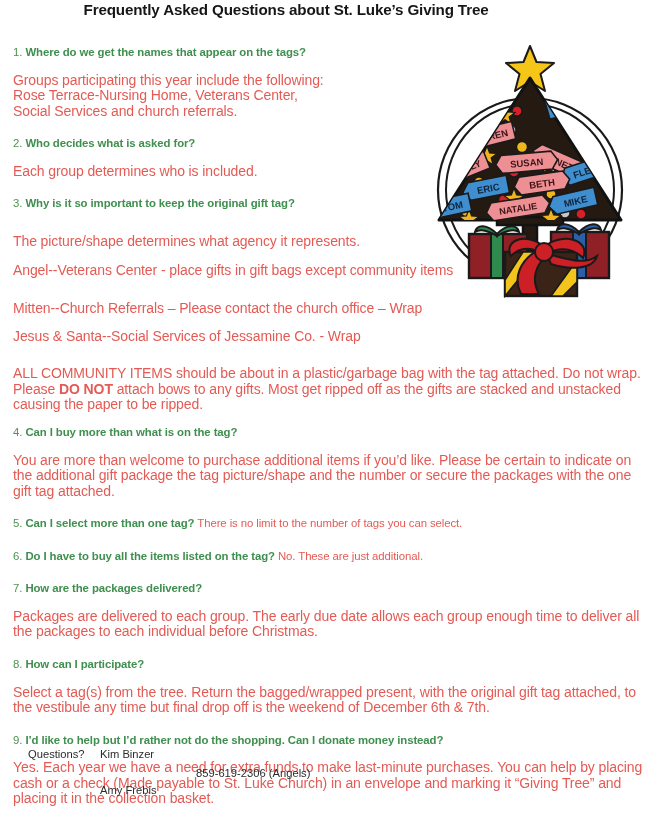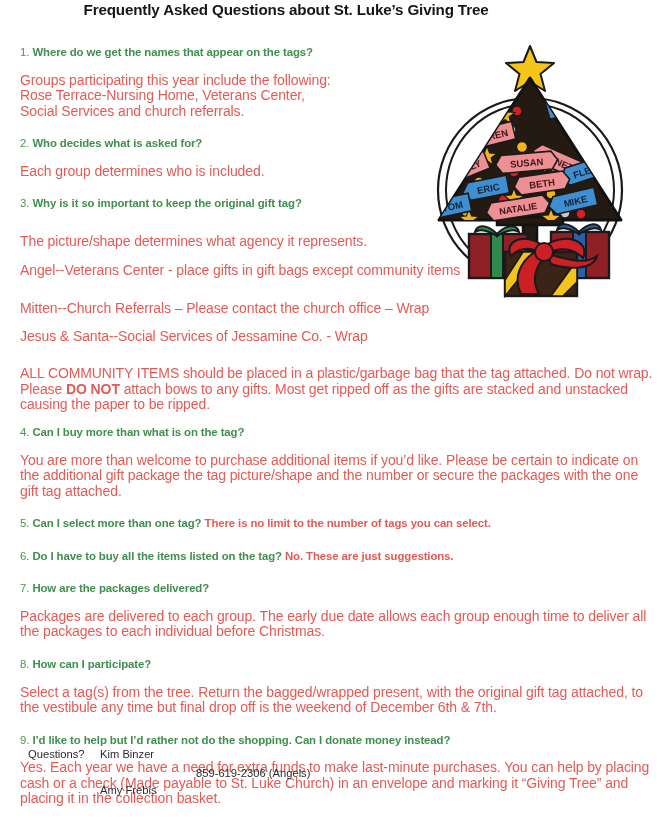--- a/index.html
+++ b/index.html
@@ -33,21 +33,21 @@
     font-size: 15.2px;
     font-weight: bold;
     color: #161616;
     letter-spacing: -0.15px;
   }
 
   
   .body-text {
     position: absolute;
     top: 45px;
-    left: 20px;
+    left: 13px;
     width: 634px;
   }
 
   .blk { margin: 0; }
 
   .q {
     font-size: 11.4px;
     font-weight: bold;
     color: #3f8f4e;
     line-height: 15.5px;
@@ -57,21 +57,21 @@
 
   .a {
     font-size: 14px;
     color: #e45a54;
     line-height: 15.6px;
     letter-spacing: -0.1px;
   }
   .a b { font-weight: bold; }
 
   .inline-a {
-    font-weight: bold;
+    font-weight: normal;
     color: #e45a54;
   }
 
   
   .gap-s  { height: 7px; }
   .gap-m  { height: 12px; }
   .gap-l  { height: 17px; }
   .gap-xl { height: 22px; }
 
   .narrow { width: 400px; }
@@ -262,21 +262,21 @@
     <div class="gap-s"></div>
     <div class="gap-s"></div>
     <p class="blk a med">Angel--Veterans Center - place gifts in gift bags except community items</p>
     <div class="gap-xl"></div>
     <p class="blk a med">Mitten--Church Referrals – Please contact the church office – Wrap</p>
     <div class="gap-m"></div>
     <p class="blk a med">Jesus &amp; Santa--Social Services of Jessamine Co. - Wrap</p>
 
     <div class="gap-xl"></div>
 
-    <p class="blk a wide"><span>ALL COMMUNITY ITEMS should be placed in a plastic/garbage bag that the tag attached.  Do not wrap.  Please </span><b>DO NOT</b><span> attach bows to any gifts.  Most get ripped off as the gifts are stacked and unstacked causing the paper to be ripped.</span></p>
+    <p class="blk a wide"><span>ALL COMMUNITY ITEMS should be about in a plastic/garbage bag with the tag attached.  Do not wrap.  Please </span><b>DO NOT</b><span> attach bows to any gifts.  Most get ripped off as the gifts are stacked and unstacked causing the paper to be ripped.</span></p>
 
     <div class="gap-m"></div>
 
     <p class="blk q wide">
       <span class="num">4.</span>
       <span>Can I buy more than what is on the tag?</span>
     </p>
     <div class="gap-m"></div>
     <p class="blk a wide">You are more than welcome to purchase additional items if you’d like. Please be certain to indicate on the additional gift package the tag picture/shape and the number or secure the packages with the one gift tag attached.</p>
 
@@ -284,21 +284,21 @@
 
     <p class="blk q wide">
       <span class="num">5.</span>
       <span>Can I select more than one tag?</span><span class="inline-a"> There is no limit to the number of tags you can select.</span>
     </p>
 
     <div class="gap-l"></div>
 
     <p class="blk q wide">
       <span class="num">6.</span>
-      <span>Do I have to buy all the items listed on the tag?</span><span class="inline-a"> No.  These are just suggestions.</span>
+      <span>Do I have to buy all the items listed on the tag?</span><span class="inline-a"> No.  These are just additional.</span>
     </p>
 
     <div class="gap-l"></div>
 
     <p class="blk q wide">
       <span class="num">7.</span>
       <span>How are the packages delivered?</span>
     </p>
     <div class="gap-m"></div>
     <p class="blk a wide">Packages are delivered to each group.  The early due date allows each group enough time to deliver all the packages to each individual before Christmas.</p>

